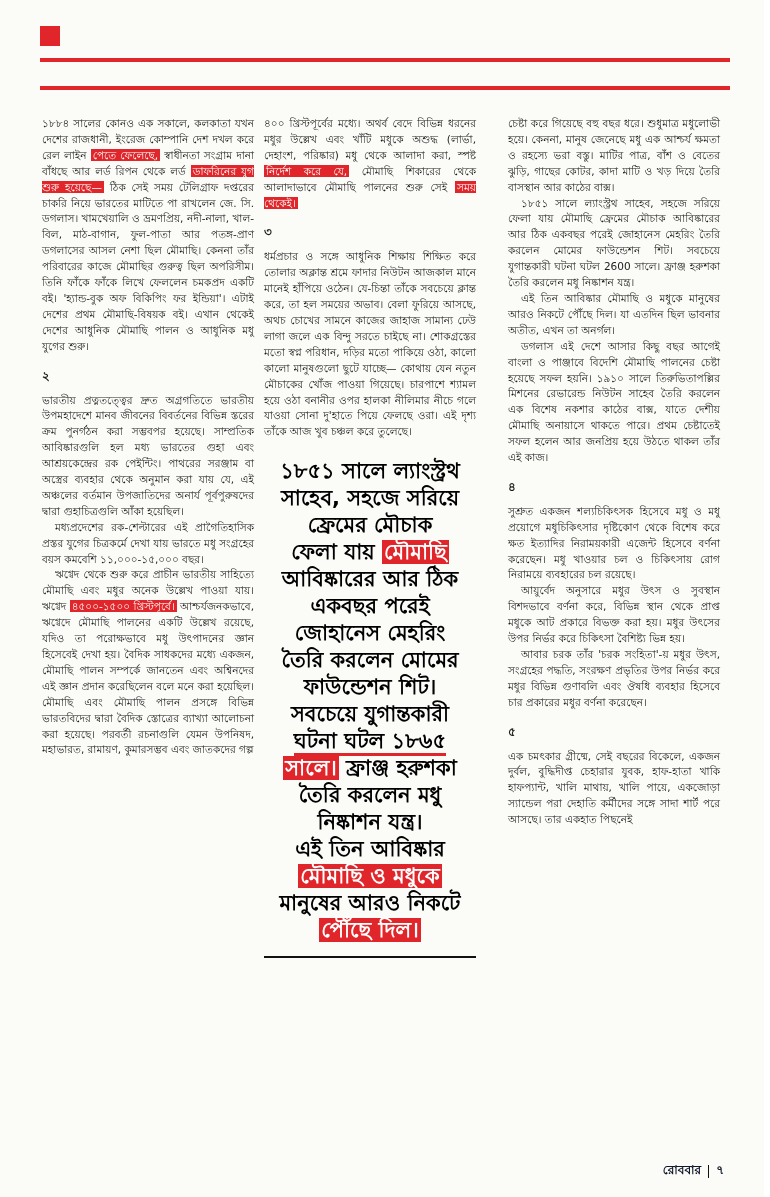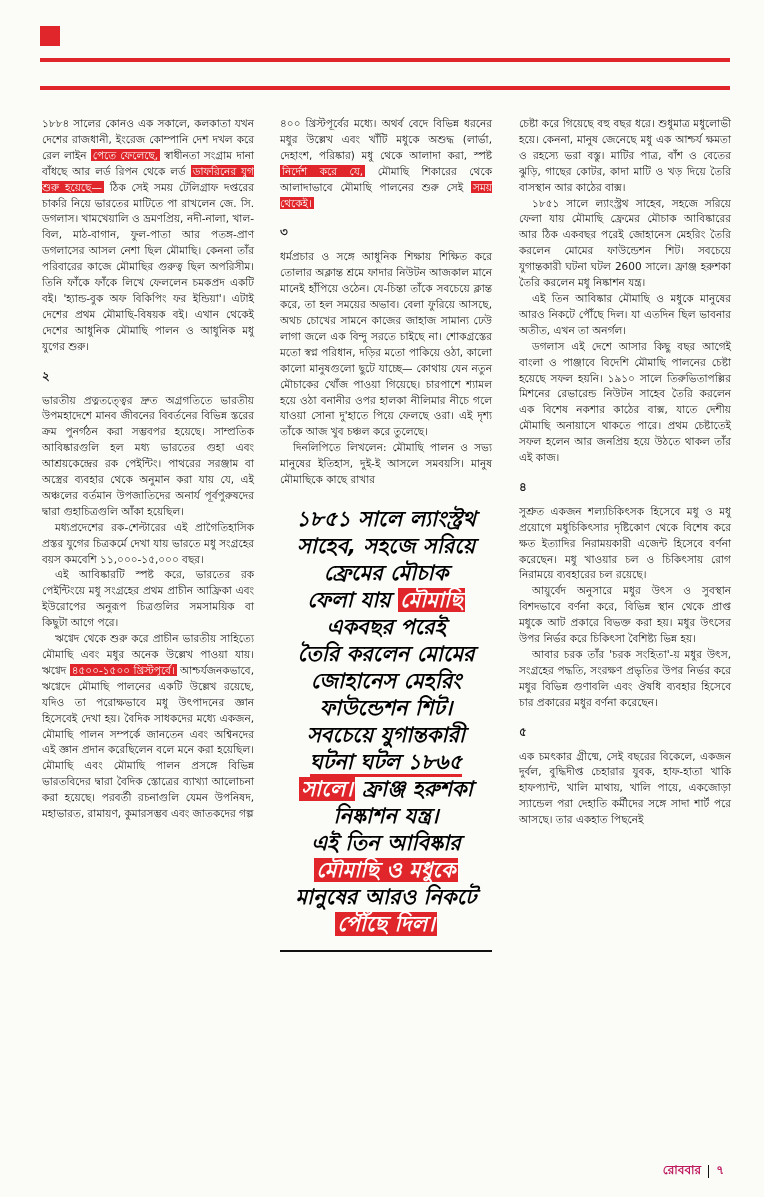--- a/index.html
+++ b/index.html
@@ -21,90 +21,90 @@
   }
   .top-rule.first{top:58px;}
   .top-rule.second{top:86px;}
   .col{
     position:absolute;top:116px;width:212px;
     font-size:10.5px;line-height:15.9px;
     text-align:justify;
     text-justify:inter-word;
   }
   .col-left{left:42px;}
-  .col-mid{left:280px;}
-  .col-right{left:519px;}
+  .col-mid{left:264px;}
+  .col-right{left:508px;}
   p.para{margin:0;text-indent:13px;}
   p.para.no-indent{text-indent:0;}
   .section-num{
     font-weight:bold;font-size:12px;
     margin:14px 0 8px 0;
   }
   .hl{
     background:var(--accent,#e0262a);
     color:#ffffff;
     padding:0 2px;
   }
   .pullquote{
     margin-top:18px;
     text-align:center;
     font-weight:bold;
     font-size:21px;
     line-height:27px;
     color:#000;
   }
-  .pq-line{white-space:nowrap;font-style:italic;}
+  .pq-line{white-space:nowrap;}
   .pq-ul{border-bottom:3px solid var(--accent,#e0262a);}
   .pq-rule{
     height:2px;background:#111;
     width:100%;margin:12px auto 0 auto;
   }
   .footer{
     position:absolute;right:40px;bottom:16px;
-    font-size:12px;font-weight:bold;color:#be185d;
+    font-size:12px;font-weight:bold;color:#0f172a;
     display:flex;align-items:center;gap:7px;
   }
   .footer-divider{
     display:inline-block;width:1px;height:13px;background:#111;
   }
 </style>
 </head>
 <body>
 
 <div class="page">
 
   <div class="corner-square"></div>
   <div class="top-rule first"></div>
   <div class="top-rule second"></div>
 
   <div class="col col-left">
       <p class="para no-indent"><span>১৮৮৪ সালের কোনও এক সকালে, কলকাতা যখন দেশের রাজধানী, ইংরেজ কোম্পানি দেশ দখল করে রেল লাইন </span><span class="hl">পেতে ফেলেছে,</span><span> স্বাধীনতা সংগ্রাম দানা বাঁধছে আর লর্ড রিপন থেকে লর্ড </span><span class="hl">ডাফরিনের যুগ শুরু হয়েছে—</span><span> ঠিক সেই সময় টেলিগ্রাফ দপ্তরের চাকরি নিয়ে ভারতের মাটিতে পা রাখলেন জে. সি. ডগলাস। খামখেয়ালি ও ভ্রমণপ্রিয়, নদী-নালা, খাল-বিল, মাঠ-বাগান, ফুল-পাতা আর পতঙ্গ-প্রাণ ডগলাসের আসল নেশা ছিল মৌমাছি। কেননা তাঁর পরিবারের কাজে মৌমাছির গুরুত্ব ছিল অপরিসীম। তিনি ফাঁকে ফাঁকে লিখে ফেললেন চমকপ্রদ একটি বই। 'হ্যান্ড-বুক অফ বিকিপিং ফর ইন্ডিয়া'। এটাই দেশের প্রথম মৌমাছি-বিষয়ক বই। এখান থেকেই দেশের আধুনিক মৌমাছি পালন ও আধুনিক মধু যুগের শুরু।</span></p>
       <div class="section-num">২</div>
       <p class="para no-indent"><span>ভারতীয় প্রত্নতত্ত্বের দ্রুত অগ্রগতিতে ভারতীয় উপমহাদেশে মানব জীবনের বিবর্তনের বিভিন্ন স্তরের ক্রম পুনর্গঠন করা সম্ভবপর হয়েছে। সাম্প্রতিক আবিষ্কারগুলি হল মধ্য ভারতের গুহা এবং আশ্রয়কেন্দ্রের রক পেইন্টিং। পাথরের সরঞ্জাম বা অস্ত্রের ব্যবহার থেকে অনুমান করা যায় যে, এই অঞ্চলের বর্তমান উপজাতিদের অনার্য পূর্বপুরুষদের দ্বারা গুহাচিত্রগুলি আঁকা হয়েছিল।</span></p>
       <p class="para"><span>মধ্যপ্রদেশের রক-শেল্টারের এই প্রাগৈতিহাসিক প্রস্তর যুগের চিত্রকর্মে দেখা যায় ভারতে মধু সংগ্রহের বয়স কমবেশি ১১,০০০-১৫,০০০ বছর।</span></p>
-      <p class="para"><span>এই আবিষ্কারটি স্পষ্ট করে, ভারতের রক পেইন্টিংয়ে মধু সংগ্রহের প্রথম প্রাচীন আফ্রিকা এবং ইউরোপের অনুরূপ চিত্রগুলির সমসাময়িক বা কিছুটা আগে পরে।</span></p>
       <p class="para"><span>ঋগ্বেদ থেকে শুরু করে প্রাচীন ভারতীয় সাহিত্যে মৌমাছি এবং মধুর অনেক উল্লেখ পাওয়া যায়। ঋগ্বেদ </span><span class="hl">৪৫০০-১৫০০ খ্রিস্টপূর্বে।</span><span> আশ্চর্যজনকভাবে, ঋগ্বেদে মৌমাছি পালনের একটি উল্লেখ রয়েছে, যদিও তা পরোক্ষভাবে মধু উৎপাদনের জ্ঞান হিসেবেই দেখা হয়। বৈদিক সাধকদের মধ্যে একজন, মৌমাছি পালন সম্পর্কে জানতেন এবং অশ্বিনদের এই জ্ঞান প্রদান করেছিলেন বলে মনে করা হয়েছিল। মৌমাছি এবং মৌমাছি পালন প্রসঙ্গে বিভিন্ন ভারতবিদের দ্বারা বৈদিক স্তোত্রের ব্যাখ্যা আলোচনা করা হয়েছে। পরবর্তী রচনাগুলি যেমন উপনিষদ, মহাভারত, রামায়ণ, কুমারসম্ভব এবং জাতকদের গল্প</span></p>
     </div>
   <div class="col col-mid">
       <p class="para no-indent"><span>৪০০ খ্রিস্টপূর্বের মধ্যে। অথর্ব বেদে বিভিন্ন ধরনের মধুর উল্লেখ এবং খাঁটি মধুকে অশুদ্ধ (লার্ভা, দেহাংশ, পরিষ্কার) মধু থেকে আলাদা করা, স্পষ্ট </span><span class="hl">নির্দেশ করে যে,</span><span> মৌমাছি শিকারের থেকে আলাদাভাবে মৌমাছি পালনের শুরু সেই </span><span class="hl">সময় থেকেই।</span></p>
       <div class="section-num">৩</div>
       <p class="para no-indent"><span>ধর্মপ্রচার ও সঙ্গে আধুনিক শিক্ষায় শিক্ষিত করে তোলার অক্লান্ত শ্রমে ফাদার নিউটন আজকাল মানে মানেই হাঁপিয়ে ওঠেন। যে-চিন্তা তাঁকে সবচেয়ে ক্লান্ত করে, তা হল সময়ের অভাব। বেলা ফুরিয়ে আসছে, অথচ চোখের সামনে কাজের জাহাজ সামান্য ঢেউ লাগা জলে এক বিন্দু সরতে চাইছে না। শোকগ্রস্তের মতো স্বপ্ন পরিধান, দড়ির মতো পাকিয়ে ওঠা, কালো কালো মানুষগুলো ছুটে যাচ্ছে— কোথায় যেন নতুন মৌচাকের খোঁজ পাওয়া গিয়েছে। চারপাশে শ্যামল হয়ে ওঠা বনানীর ওপর হালকা নীলিমার নীচে গলে যাওয়া সোনা দু'হাতে পিয়ে ফেলছে ওরা। এই দৃশ্য তাঁকে আজ খুব চঞ্চল করে তুলেছে।</span></p>
-      <p class="para"><span>দিনলিপিতে লিখলেন: মৌমাছি পালন ও সভ্য মানুষের ইতিহাস, দুই-ই আসলে সমবয়সি। মানুষ মৌমাছিকে কাছে রাখার</span></p>
       <div class="pullquote">
         <div class="pq-line"><span>১৮৫১ সালে ল্যাংস্ট্রথ</span></div>
         <div class="pq-line"><span>সাহেব, সহজে সরিয়ে</span></div>
         <div class="pq-line"><span>ফ্রেমের মৌচাক</span></div>
         <div class="pq-line"><span>ফেলা যায় </span><span class="hl">মৌমাছি</span></div>
+        <div class="pq-line"><span>আবিষ্কারের আর ঠিক</span></div>
         <div class="pq-line"><span>একবছর পরেই</span></div>
+        <div class="pq-line"><span>জোহানেস মেহরিং</span></div>
         <div class="pq-line"><span>তৈরি করলেন মোমের</span></div>
-        <div class="pq-line"><span>জোহানেস মেহরিং</span></div>
         <div class="pq-line"><span>ফাউন্ডেশন শিট।</span></div>
         <div class="pq-line"><span>সবচেয়ে যুগান্তকারী</span></div>
         <div class="pq-line"><span class="pq-ul">ঘটনা ঘটল ১৮৬৫</span></div>
         <div class="pq-line"><span class="hl">সালে।</span><span> ফ্রাঞ্জ হরুশকা</span></div>
+        <div class="pq-line"><span>তৈরি করলেন মধু</span></div>
         <div class="pq-line"><span>নিষ্কাশন যন্ত্র।</span></div>
         <div class="pq-line"><span>এই তিন আবিষ্কার</span></div>
         <div class="pq-line"><span class="hl">মৌমাছি ও মধুকে</span></div>
         <div class="pq-line"><span>মানুষের আরও নিকটে</span></div>
         <div class="pq-line"><span class="hl">পৌঁছে দিল।</span></div>
         <div class="pq-rule"></div>
       </div>
     </div>
   <div class="col col-right">
       <p class="para no-indent"><span>চেষ্টা করে গিয়েছে বহু বছর ধরে। শুধুমাত্র মধুলোভী হয়ে। কেননা, মানুষ জেনেছে মধু এক আশ্চর্য ক্ষমতা ও রহস্যে ভরা বস্তু। মাটির পাত্র, বাঁশ ও বেতের ঝুড়ি, গাছের কোটর, কাদা মাটি ও খড় দিয়ে তৈরি বাসস্থান আর কাঠের বাক্স।</span></p>

